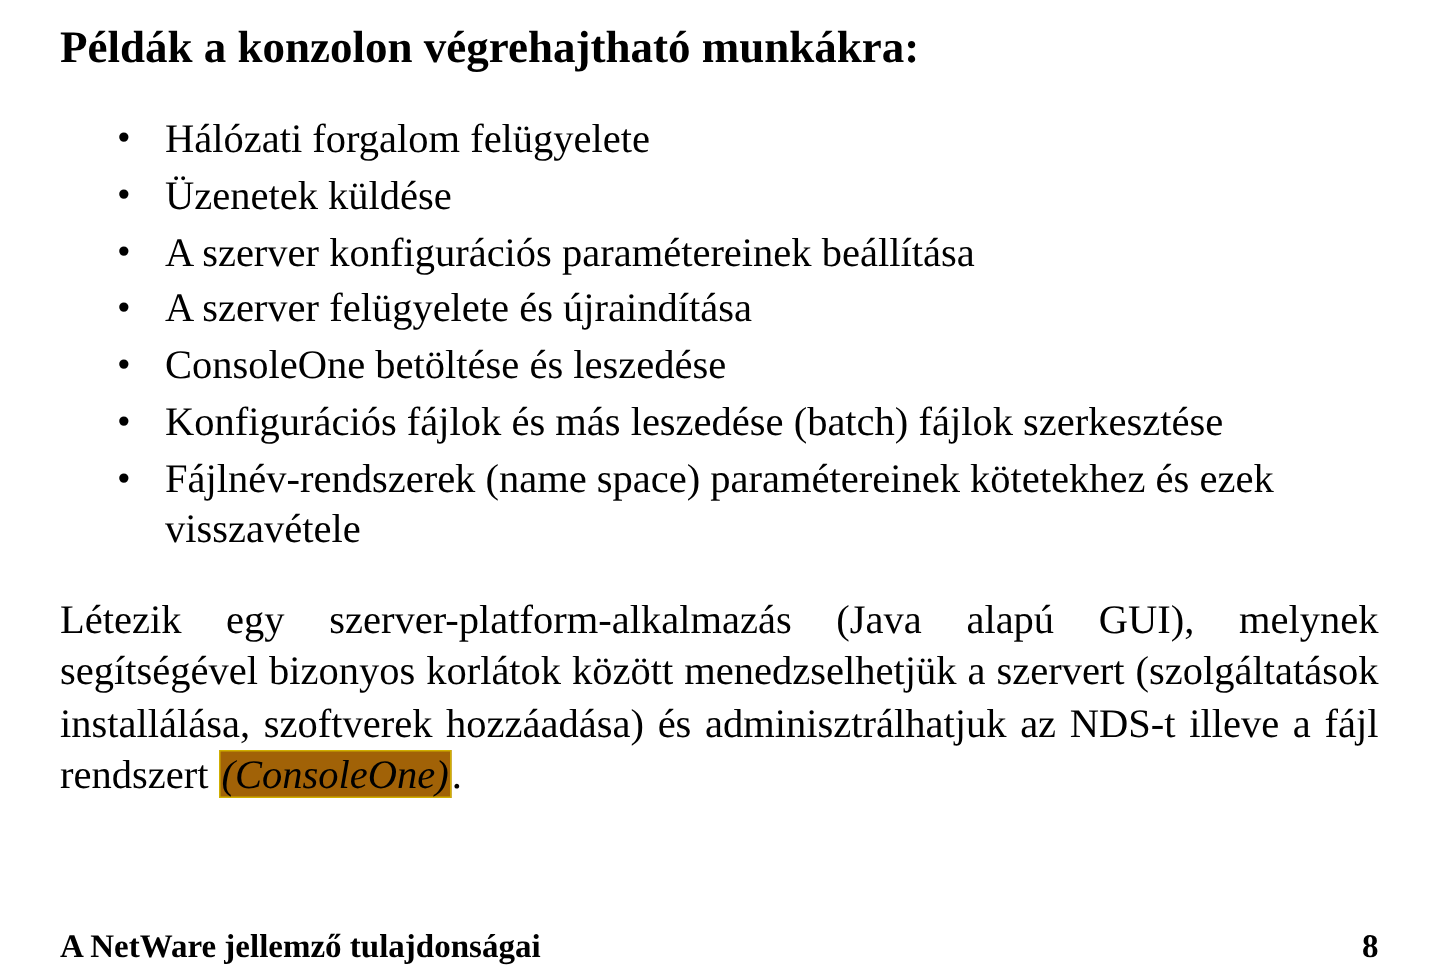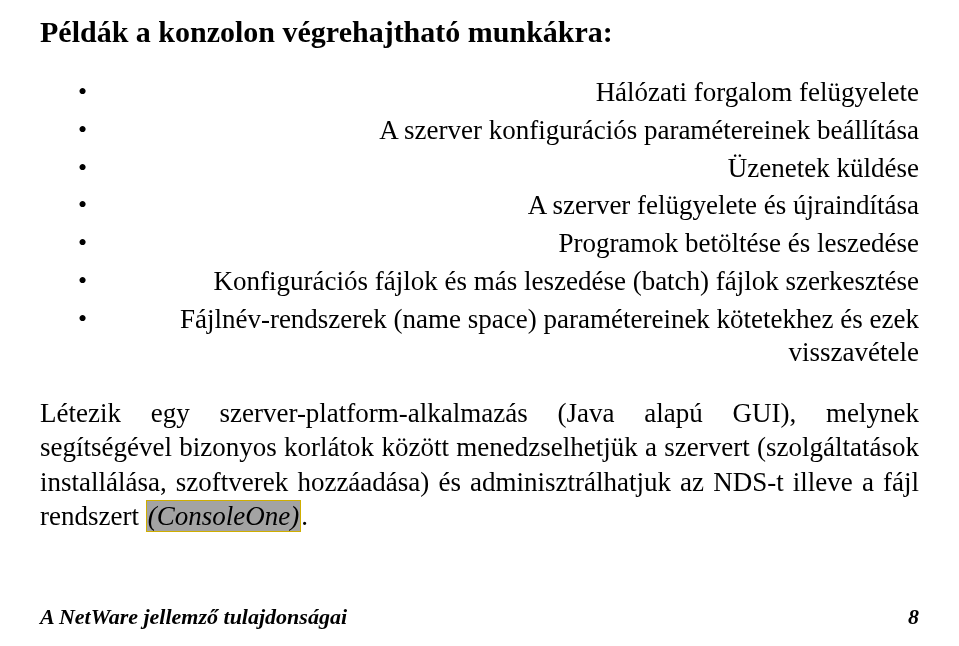--- a/index.html
+++ b/index.html
@@ -21,21 +21,20 @@
   h1.heading {
     margin: 0 0  22px 0;
     font-size: 30px;
     font-weight: bold;
     line-height: 1.2;
   }
   ul.bullets {
     margin: 24px 0 24px 0;
     padding-left: 70px;
     list-style: none;
-    text-align: right;
   }
   ul.bullets li {
     position: relative;
     font-size: 27px;
     line-height: 1.25;
     margin: 0;
     padding: 2px 0;
   }
   ul.bullets li::before {
     content: "•";
@@ -45,51 +44,50 @@
     font-size: 26px;
     color: #000;
   }
   .para {
     font-size: 27px;
     line-height: 1.27;
     text-align: justify;
     margin: 14px 0 0 0;
   }
   .hl {
-    background: #a3a3a3;
+    background: #a16207;
     border: 1px solid #cfae00;
     padding: 0 1px;
     font-style: italic;
   }
   .footer {
     position: absolute;
     left: 40px;
     right: 40px;
-    bottom: 16px;
+    bottom: 2px;
     font-size: 22px;
     font-weight: bold;
     display: flex;
     justify-content: space-between;
     align-items: flex-start;
-    font-style: italic;
   }
 </style>
 </head>
 <body>
 
 <div class="page">
 
   <h1 class="heading">Példák a konzolon végrehajtható munkákra:</h1>
 
   <ul class="bullets">
     <li>Hálózati forgalom felügyelete</li>
+    <li>Üzenetek küldése</li>
     <li>A szerver konfigurációs paramétereinek beállítása</li>
-    <li>Üzenetek küldése</li>
     <li>A szerver felügyelete és újraindítása</li>
-    <li>Programok betöltése és leszedése</li>
+    <li>ConsoleOne betöltése és leszedése</li>
     <li>Konfigurációs fájlok és más leszedése (batch) fájlok szerkesztése</li>
     <li>Fájlnév-rendszerek (name space) paramétereinek kötetekhez és ezek visszavétele</li>
   </ul>
 
   <p class="para">
     <span>Létezik egy szerver-platform-alkalmazás (Java alapú GUI), melynek segítségével bizonyos korlátok között menedzselhetjük a szervert (szolgáltatások installálása, szoftverek hozzáadása) és adminisztrálhatjuk az NDS-t illeve a fájl rendszert </span><span class="hl">(ConsoleOne)</span><span>.</span>
   </p>
 
   <div class="footer">
     <span>A NetWare jellemző tulajdonságai</span>

